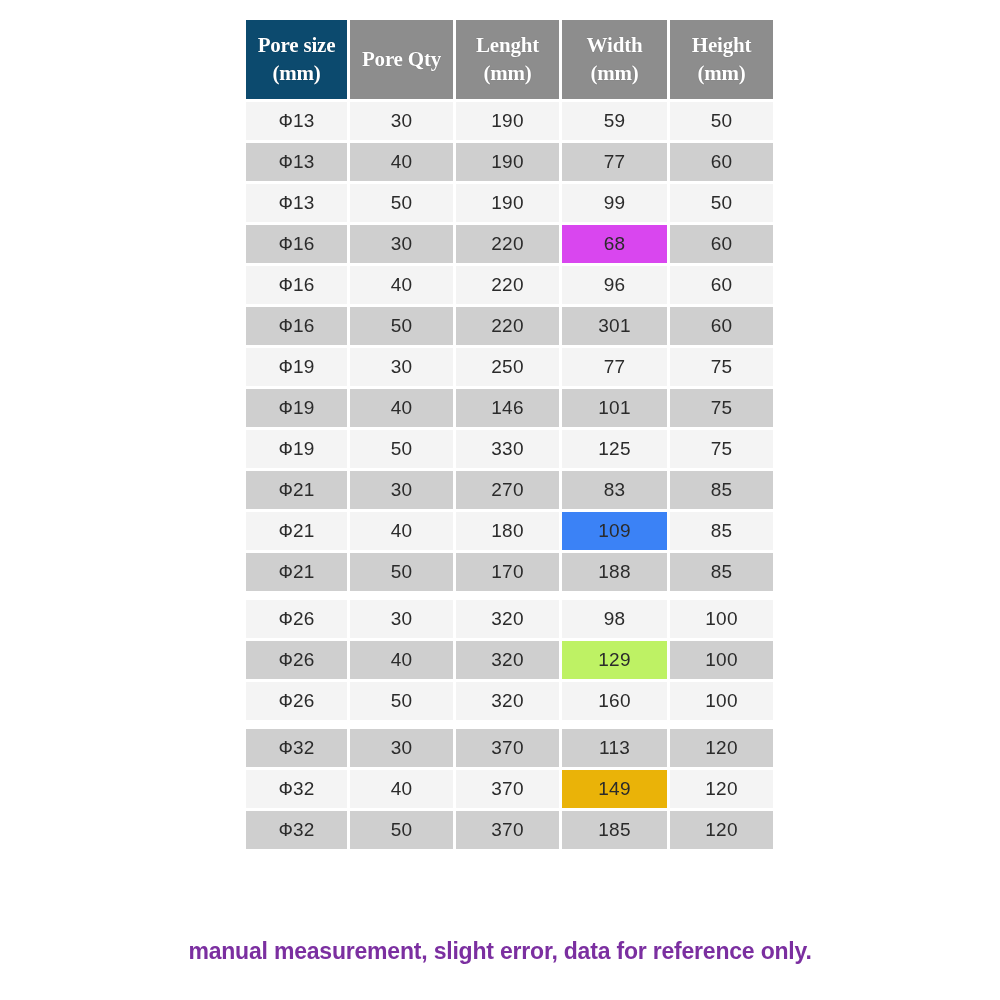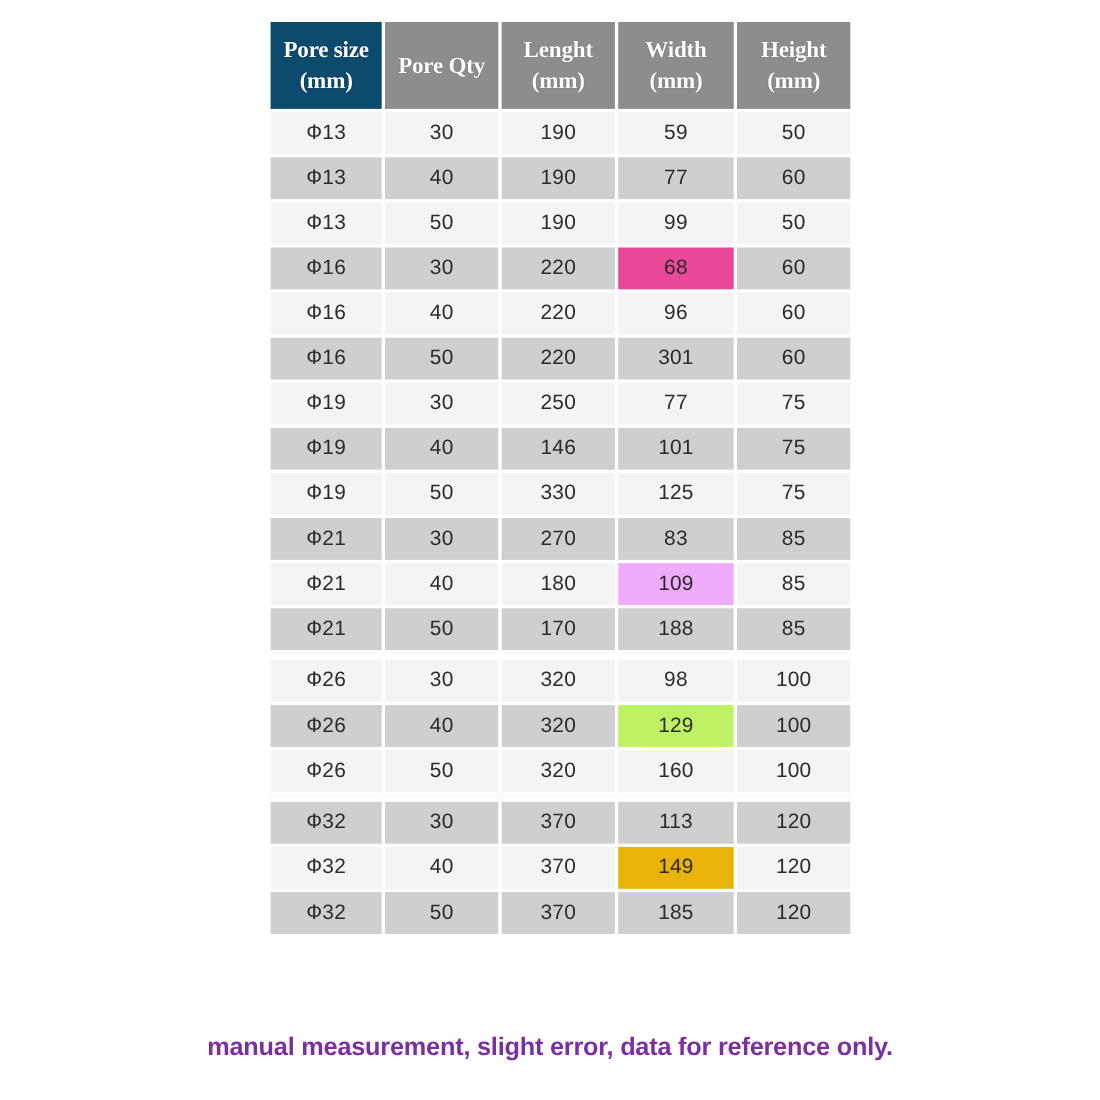--- a/index.html
+++ b/index.html
@@ -128,21 +128,21 @@
           <td style="background: rgb(244, 244, 244); color: rgb(43, 43, 43);">Ф13</td>
           <td style="background: rgb(244, 244, 244); color: rgb(43, 43, 43);">50</td>
           <td style="background: rgb(244, 244, 244); color: rgb(43, 43, 43);">190</td>
           <td style="background: rgb(244, 244, 244); color: rgb(43, 43, 43);">99</td>
           <td style="background: rgb(244, 244, 244); color: rgb(43, 43, 43);">50</td>
         </tr>
         <tr class="row-dark">
           <td style="background: rgb(207, 207, 207); color: rgb(43, 43, 43);">Ф16</td>
           <td style="background: rgb(207, 207, 207); color: rgb(43, 43, 43);">30</td>
           <td style="background: rgb(207, 207, 207); color: rgb(43, 43, 43);">220</td>
-          <td style="background: #ec4899; color: rgb(43, 43, 43);">68</td>
+          <td style="background: #d946ef; color: rgb(43, 43, 43);">68</td>
           <td style="background: rgb(207, 207, 207); color: rgb(43, 43, 43);">60</td>
         </tr>
         <tr class="row-light">
           <td style="background: rgb(244, 244, 244); color: rgb(43, 43, 43);">Ф16</td>
           <td style="background: rgb(244, 244, 244); color: rgb(43, 43, 43);">40</td>
           <td style="background: rgb(244, 244, 244); color: rgb(43, 43, 43);">220</td>
           <td style="background: rgb(244, 244, 244); color: rgb(43, 43, 43);">96</td>
           <td style="background: rgb(244, 244, 244); color: rgb(43, 43, 43);">60</td>
         </tr>
         <tr class="row-dark">
@@ -177,21 +177,21 @@
           <td style="background: rgb(207, 207, 207); color: rgb(43, 43, 43);">Ф21</td>
           <td style="background: rgb(207, 207, 207); color: rgb(43, 43, 43);">30</td>
           <td style="background: rgb(207, 207, 207); color: rgb(43, 43, 43);">270</td>
           <td style="background: rgb(207, 207, 207); color: rgb(43, 43, 43);">83</td>
           <td style="background: rgb(207, 207, 207); color: rgb(43, 43, 43);">85</td>
         </tr>
         <tr class="row-light">
           <td style="background: rgb(244, 244, 244); color: rgb(43, 43, 43);">Ф21</td>
           <td style="background: rgb(244, 244, 244); color: rgb(43, 43, 43);">40</td>
           <td style="background: rgb(244, 244, 244); color: rgb(43, 43, 43);">180</td>
-          <td style="background: #f0abfc; color: rgb(43, 43, 43);">109</td>
+          <td style="background: #3b82f6; color: rgb(43, 43, 43);">109</td>
           <td style="background: rgb(244, 244, 244); color: rgb(43, 43, 43);">85</td>
         </tr>
         <tr class="row-dark">
           <td style="background: rgb(207, 207, 207); color: rgb(43, 43, 43);">Ф21</td>
           <td style="background: rgb(207, 207, 207); color: rgb(43, 43, 43);">50</td>
           <td style="background: rgb(207, 207, 207); color: rgb(43, 43, 43);">170</td>
           <td style="background: rgb(207, 207, 207); color: rgb(43, 43, 43);">188</td>
           <td style="background: rgb(207, 207, 207); color: rgb(43, 43, 43);">85</td>
         </tr>
         <tr class="row-light group-gap">

